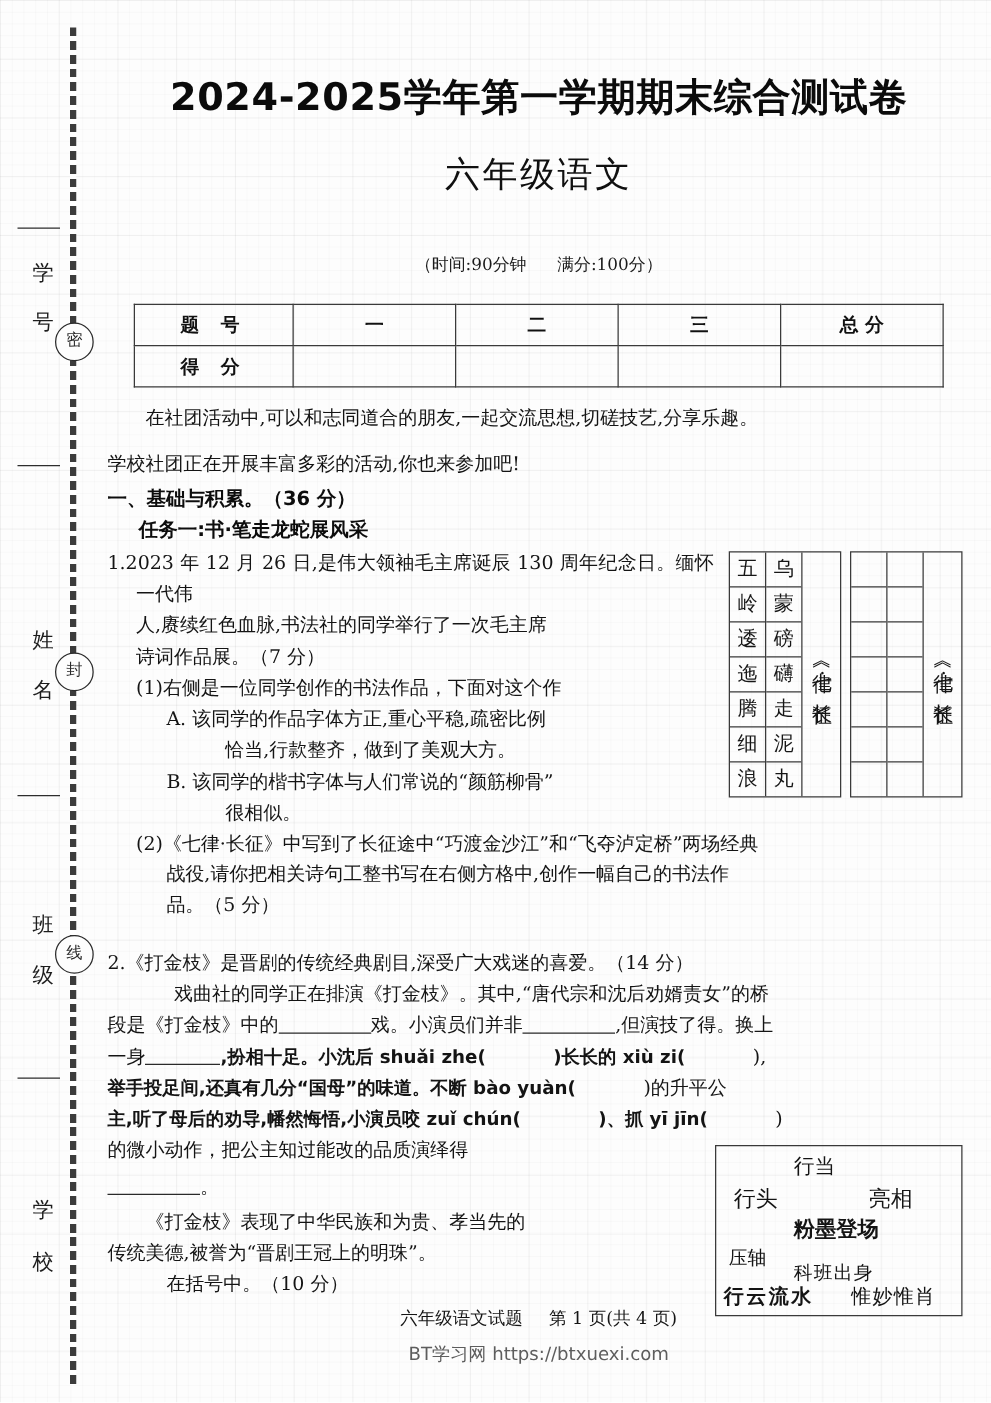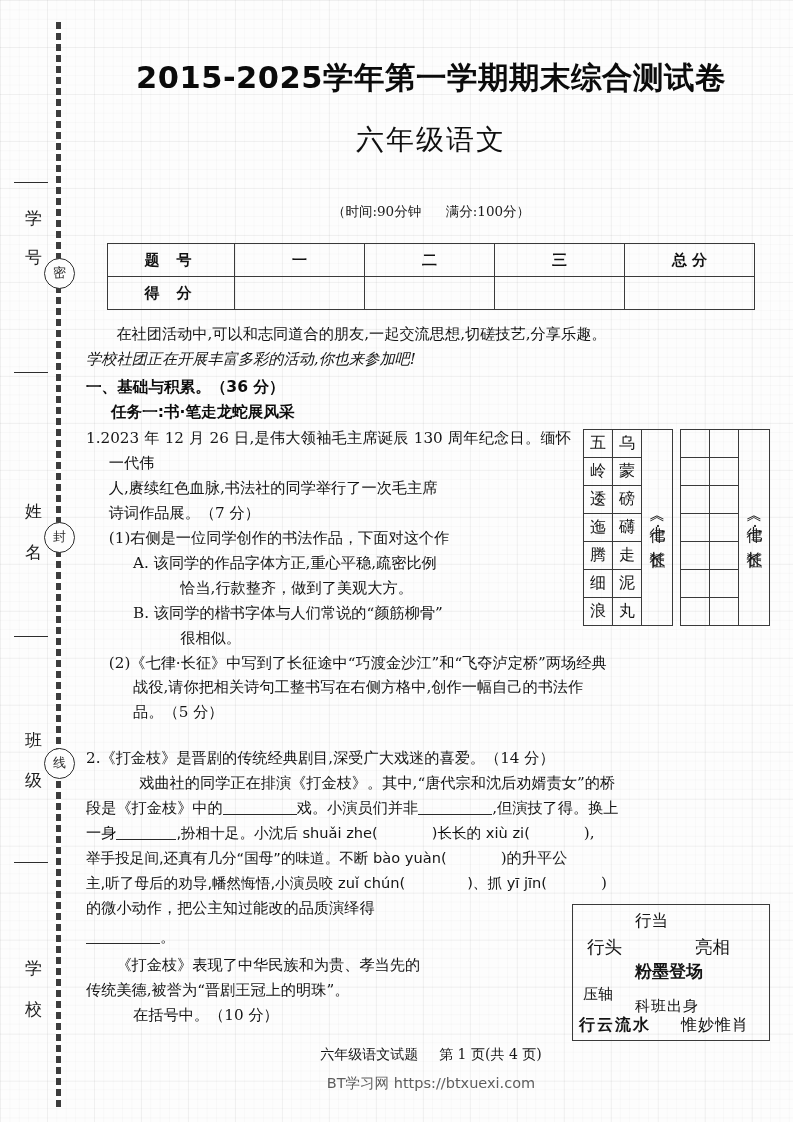--- a/index.html
+++ b/index.html
@@ -158,20 +158,21 @@
     display: inline-block;
     border-bottom: 1px solid #2a2a2a;
     min-width: 74px;
     height: 1em;
     vertical-align: -2px;
   }
   .blank-inline.sm { min-width: 60px; }
   .pin {
     font-family: "DejaVu Sans", "Liberation Sans", sans-serif;
     font-size: 14.6px;
+    font-weight: bold;
   }
   .paren-gap { display: inline-block; width: 54px; }
   .paren-gap.wide { display: inline-block; width: 62px; }
   .opt-gap { display: inline-block; width: 36px; }
 
   
   .calli-wrap {
     float: right;
     margin: 6px 6px 4px 12px;
     display: flex;
@@ -274,21 +275,21 @@
 
     <div class="side-label" style="top:718px;">班  级</div>
     <div class="seal" style="top:748px;">线</div>
     <div class="side-rule" style="top:862px;"></div>
 
     <div class="side-label" style="top:946px;">学  校</div>
   </div>
 
   <div class="content">
 
-    <div class="title-main">2015-2025学年第一学期期末综合测试卷</div>
+    <div class="title-main">2024-2025学年第一学期期末综合测试卷</div>
     <div class="title-sub">六年级语文</div>
 
     <div class="exam-meta">
       <span>（时间:90分钟</span>
       <span class="gap"></span>
       <span>满分:100分）</span>
     </div>
 
     <table class="score-table">
       <tbody>
@@ -303,21 +304,21 @@
         <td class="lbl">得  分</td>
         <td></td>
         <td></td>
         <td></td>
         <td></td>
       </tr>
     </tbody>
       </table>
 
     <div class="para indent">在社团活动中,可以和志同道合的朋友,一起交流思想,切磋技艺,分享乐趣。</div>
-    <div class="para" style="margin-top:0;font-style:italic;">学校社团正在开展丰富多彩的活动,你也来参加吧!</div>
+    <div class="para" style="margin-top:12px;">学校社团正在开展丰富多彩的活动,你也来参加吧!</div>
 
     <div class="sect-head">一、基础与积累。（36 分）</div>
     <div class="task-head">任务一:书·笔走龙蛇展风采</div>
 
     <div class="calli-wrap">
 
       <div class="calli-block">
         <div class="calli-col">
           <div class="calli-cell">五</div>
           <div class="calli-cell">岭</div>

